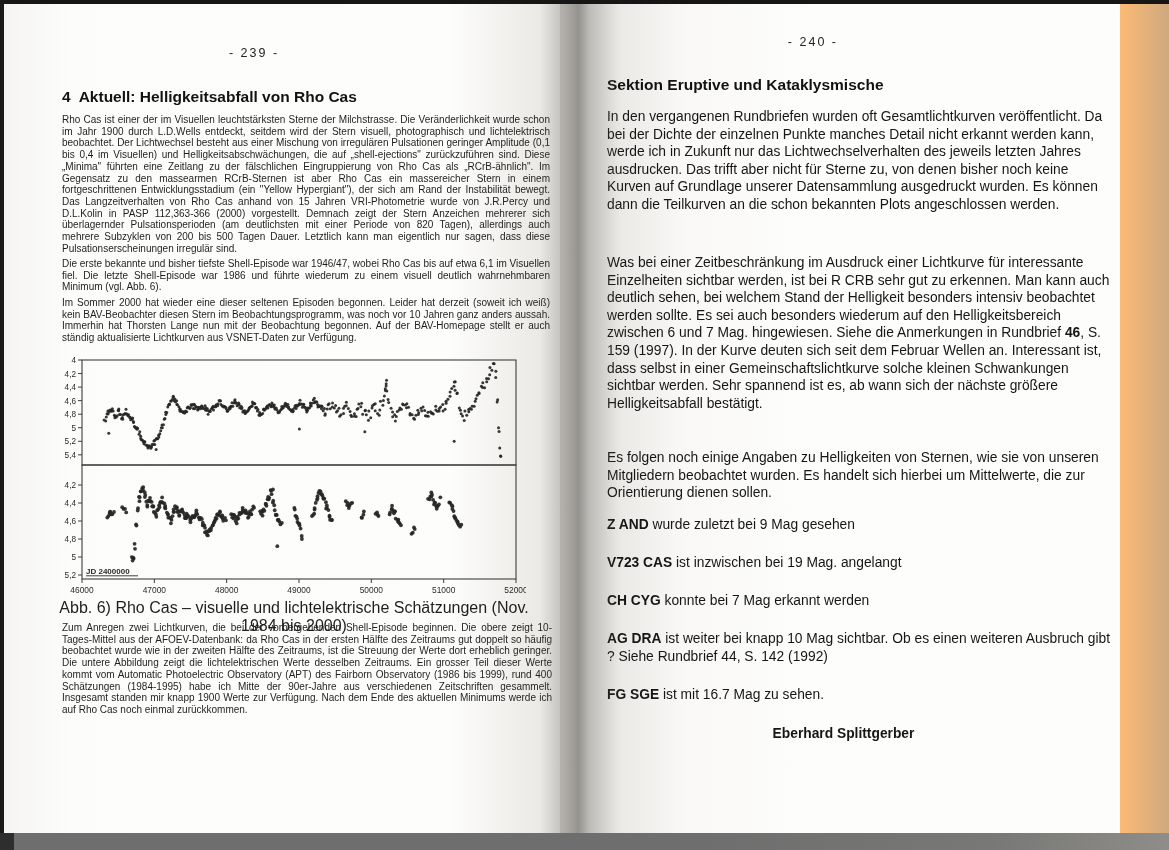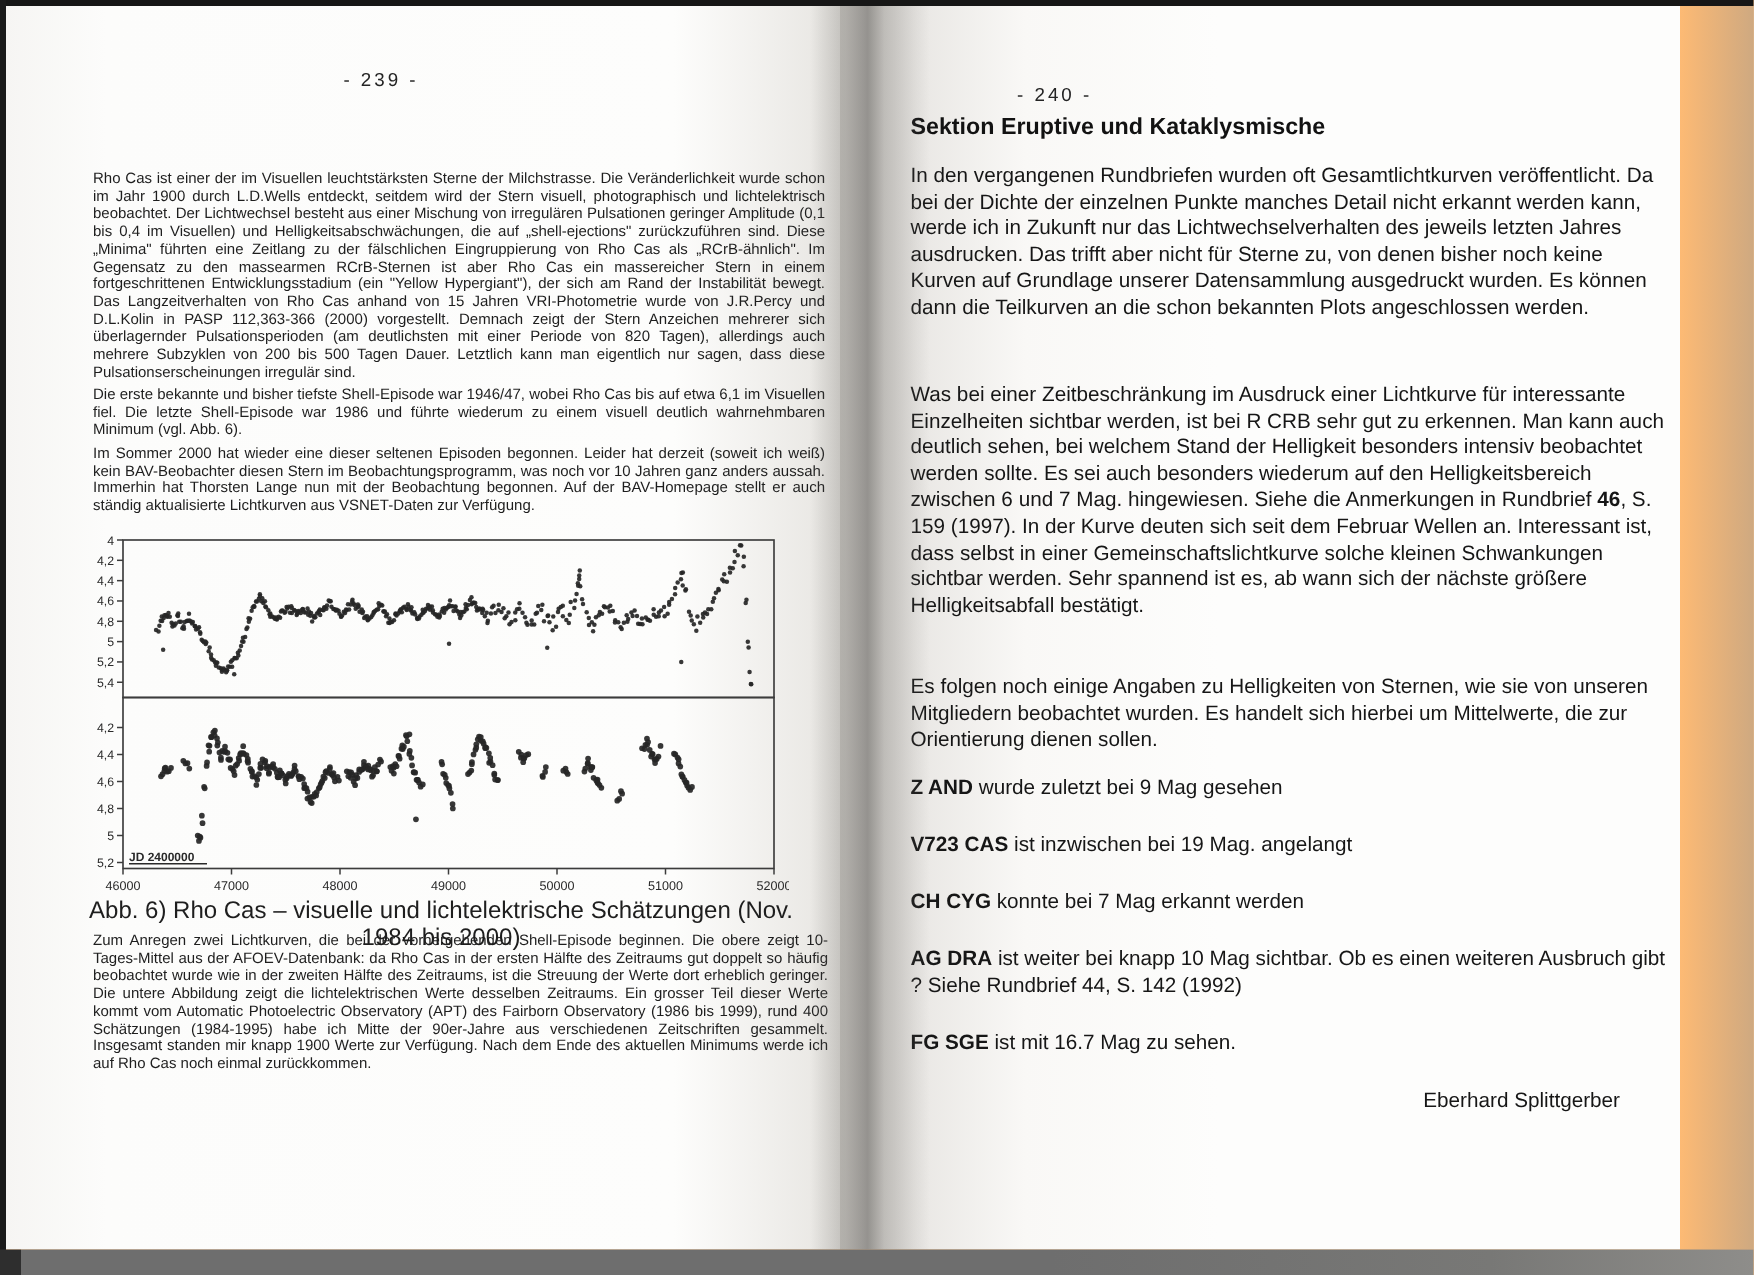--- a/index.html
+++ b/index.html
@@ -28,32 +28,33 @@
   
   .lp-head{font-size:15.5px;white-space:pre-wrap;}
   .lp-body{font-size:10px;line-height:11.7px;text-align:justify;color:#1e1e1e;width:488px;}
   .lp-caption{font-size:16px;color:#1e1e1e;text-align:center;width:470px;}
   .lp-footer{font-size:10.2px;color:#222;line-height:12.5px;}
 
   
   .rp-head{font-size:15.5px;}
   .rp-body{font-size:13.8px;line-height:17.6px;color:#161616;width:506px;}
   .rp-star{font-size:13.8px;line-height:17.6px;color:#161616;width:506px;}
-  .rp-sign{font-size:13.8px;color:#161616;width:473px;text-align:right;}
+  .rp-sign{font-size:13.8px;color:#161616;width:473px;text-align:center;font-weight:bold;}
 
   svg text{font-family:"Liberation Sans",sans-serif;fill:#2a2a2a;}
 </style>
 </head>
 <body>
 
 <div id="scan">
 
   <div class="page" id="page-left">
     <div class="pagenum abs" style="left:170px;top:42px;width:160px;text-align:center;">-  239  -</div>
 
+    <h1 class="lp-head abs" style="left:58px;top:84px;">4  Aktuell: Helligkeitsabfall von Rho Cas</h1>
 
     <p class="lp-body abs" style="left:58px;top:110px;margin:0;">Rho Cas ist einer der im Visuellen leuchtstärksten Sterne der Milchstrasse. Die Veränderlichkeit wurde schon im Jahr 1900 durch L.D.Wells entdeckt, seitdem wird der Stern visuell, photographisch und lichtelektrisch beobachtet. Der Lichtwechsel besteht aus einer Mischung von irregulären Pulsationen geringer Amplitude (0,1 bis 0,4 im Visuellen) und Helligkeitsabschwächungen, die auf „shell-ejections" zurückzuführen sind. Diese „Minima" führten eine Zeitlang zu der fälschlichen Eingruppierung von Rho Cas als „RCrB-ähnlich". Im Gegensatz zu den massearmen RCrB-Sternen ist aber Rho Cas ein massereicher Stern in einem fortgeschrittenen Entwicklungsstadium (ein "Yellow Hypergiant"), der sich am Rand der Instabilität bewegt. Das Langzeitverhalten von Rho Cas anhand von 15 Jahren VRI-Photometrie wurde von J.R.Percy und D.L.Kolin in PASP 112,363-366 (2000) vorgestellt. Demnach zeigt der Stern Anzeichen mehrerer sich überlagernder Pulsationsperioden (am deutlichsten mit einer Periode von 820 Tagen), allerdings auch mehrere Subzyklen von 200 bis 500 Tagen Dauer. Letztlich kann man eigentlich nur sagen, dass diese Pulsationserscheinungen irregulär sind.</p>
     <p class="lp-body abs" style="left:58px;top:254px;margin:0;">Die erste bekannte und bisher tiefste Shell-Episode war 1946/47, wobei Rho Cas bis auf etwa 6,1 im Visuellen fiel. Die letzte Shell-Episode war 1986 und führte wiederum zu einem visuell deutlich wahrnehmbaren Minimum (vgl. Abb. 6).</p>
     <p class="lp-body abs" style="left:58px;top:293px;margin:0;">Im Sommer 2000 hat wieder eine dieser seltenen Episoden begonnen. Leider hat derzeit (soweit ich weiß) kein BAV-Beobachter diesen Stern im Beobachtungsprogramm, was noch vor 10 Jahren ganz anders aussah. Immerhin hat Thorsten Lange nun mit der Beobachtung begonnen. Auf der BAV-Homepage stellt er auch ständig aktualisierte Lichtkurven aus VSNET-Daten zur Verfügung.</p>
 
     <svg id="lightcurve" class="abs" style="left:52px;top:344px;" width="470" height="248" viewBox="0 0 470 248">
         <rect x="26" y="12" width="434" height="105" fill="none" stroke="#3c3c3c" stroke-width="1.1"></rect>
         <rect x="26" y="117" width="434" height="114" fill="none" stroke="#3c3c3c" stroke-width="1.1"></rect>
         <line x1="22" y1="12" x2="26" y2="12" stroke="#3c3c3c" stroke-width="1"></line>
         <text x="20" y="15" text-anchor="end" font-size="8.2">4</text>
@@ -883,21 +884,21 @@
 
     <div class="lp-caption abs" style="left:55px;top:595px;">Abb. 6) Rho Cas – visuelle und lichtelektrische Schätzungen (Nov. 1984 bis 2000)</div>
 
     <p class="lp-body abs" style="left:58px;top:618px;width:490px;margin:0;">Zum Anregen zwei Lichtkurven, die bei der vorhergehenden Shell-Episode beginnen. Die obere zeigt 10-Tages-Mittel aus der AFOEV-Datenbank: da Rho Cas in der ersten Hälfte des Zeitraums gut doppelt so häufig beobachtet wurde wie in der zweiten Hälfte des Zeitraums, ist die Streuung der Werte dort erheblich geringer. Die untere Abbildung zeigt die lichtelektrischen Werte desselben Zeitraums. Ein grosser Teil dieser Werte kommt vom Automatic Photoelectric Observatory (APT) des Fairborn Observatory (1986 bis 1999), rund 400 Schätzungen (1984-1995) habe ich Mitte der 90er-Jahre aus verschiedenen Zeitschriften gesammelt. Insgesamt standen mir knapp 1900 Werte zur Verfügung. Nach dem Ende des aktuellen Minimums werde ich auf Rho Cas noch einmal zurückkommen.</p>
 
     <div class="lp-footer abs" style="left:32px;top:743px;">
     </div>
   </div>
 
   <div class="page" id="page-right">
-    <div class="pagenum abs" style="left:118px;top:52px;width:160px;text-align:left;">-  240  -</div>
+    <div class="pagenum abs" style="left:118px;top:31px;width:160px;text-align:right;">-  240  -</div>
 
     <h2 class="rp-head abs" style="left:47px;top:72px;">Sektion Eruptive und Kataklysmische</h2>
 
     <p class="rp-body abs" style="left:47px;top:104px;margin:0;">In den vergangenen Rundbriefen wurden oft Gesamtlichtkurven veröffentlicht. Da bei der Dichte der einzelnen Punkte manches Detail nicht erkannt werden kann, werde ich in Zukunft nur das Lichtwechselverhalten des jeweils letzten Jahres ausdrucken. Das trifft aber nicht für Sterne zu, von denen bisher noch keine Kurven auf Grundlage unserer Datensammlung ausgedruckt wurden. Es können dann die Teilkurven an die schon bekannten Plots angeschlossen werden.</p>
 
     <p class="rp-body abs" style="left:47px;top:250px;margin:0;"><span>Was bei einer Zeitbeschränkung im Ausdruck einer Lichtkurve für interessante  Einzelheiten sichtbar werden, ist bei R CRB sehr gut zu erkennen. Man kann auch deutlich sehen, bei welchem Stand der Helligkeit besonders intensiv beobachtet werden sollte. Es sei auch besonders wiederum auf den Helligkeitsbereich zwischen 6 und 7 Mag. hingewiesen. Siehe die Anmerkungen in Rundbrief </span><span style="font-weight: 700;">46</span><span>, S. 159 (1997). In der Kurve deuten sich seit dem Februar Wellen an. Interessant ist, dass selbst in einer Gemeinschaftslichtkurve solche kleinen Schwankungen sichtbar werden. Sehr spannend ist es, ab wann sich der nächste größere Helligkeitsabfall bestätigt.</span></p>
 
     <p class="rp-body abs" style="left:47px;top:445px;margin:0;">Es folgen noch einige Angaben zu Helligkeiten von Sternen, wie sie von unseren Mitgliedern beobachtet wurden. Es handelt sich hierbei um Mittelwerte, die zur Orientierung dienen sollen.</p>
 
     <div class="rp-star abs" style="left:47px;top:512px;"><span style="font-weight: 700;">Z AND</span><span> wurde zuletzt bei 9 Mag gesehen</span></div>

